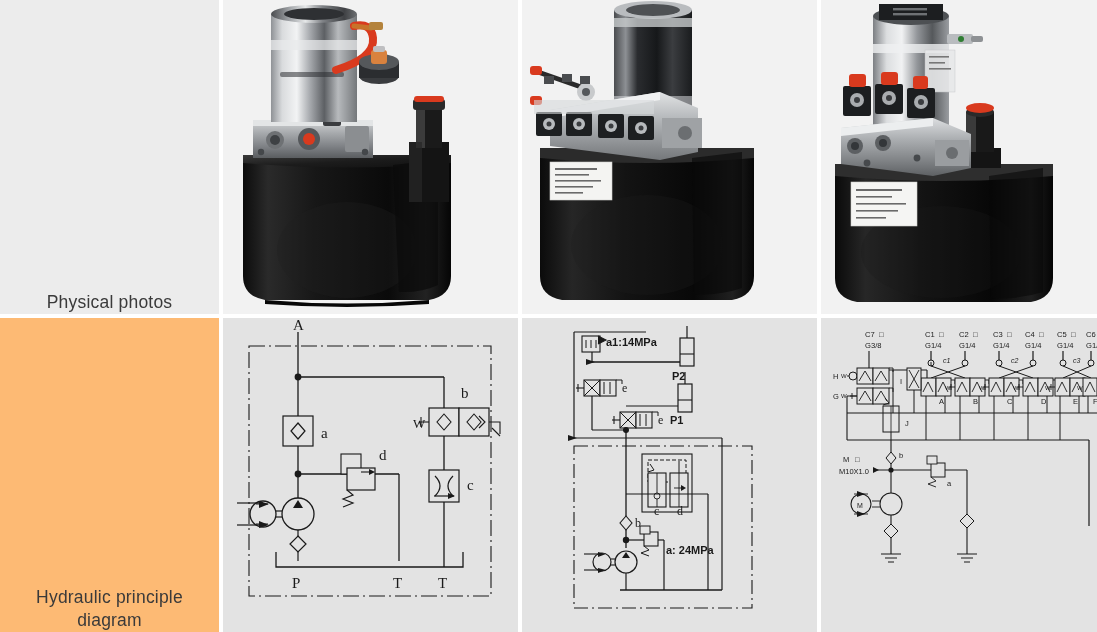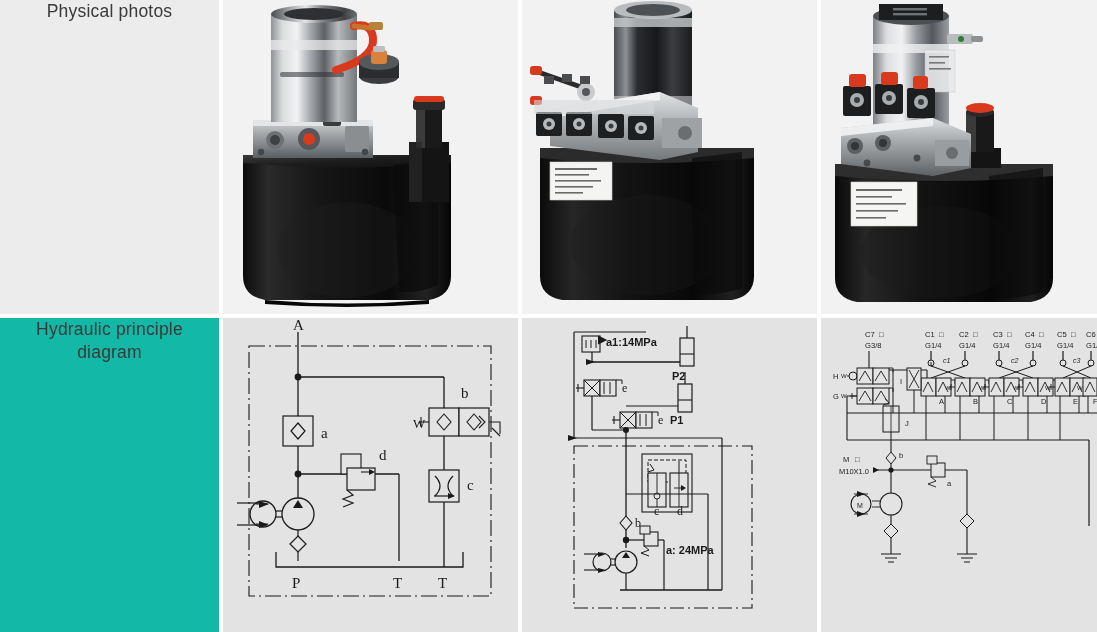--- a/index.html
+++ b/index.html
@@ -22,25 +22,25 @@
     display: grid;
     grid-template-columns: 219px 4px 295px 4px 295px 4px 276px;
     grid-template-rows: 314px 4px 314px;
   }
 
   .cell { position: relative; overflow: hidden; }
 
   .label-cell {
     background: #ececec;
     display: flex;
-    align-items: flex-start;
+    align-items: flex-end;
     justify-content: center;
     text-align: center;
   }
-  .label-cell.row2 { background: #14b8a6; }
+  .label-cell.row2 { background: #fdba74; }
   .label-text {
     color: #3a3a3a;
     font-size: 17.5px;
     line-height: 1.32;
     letter-spacing: .2px;
     font-weight: 400;
   }
 
   .photo-cell { background: #f2f2f2; }
   .diagram-cell { background: #e3e3e3; }

